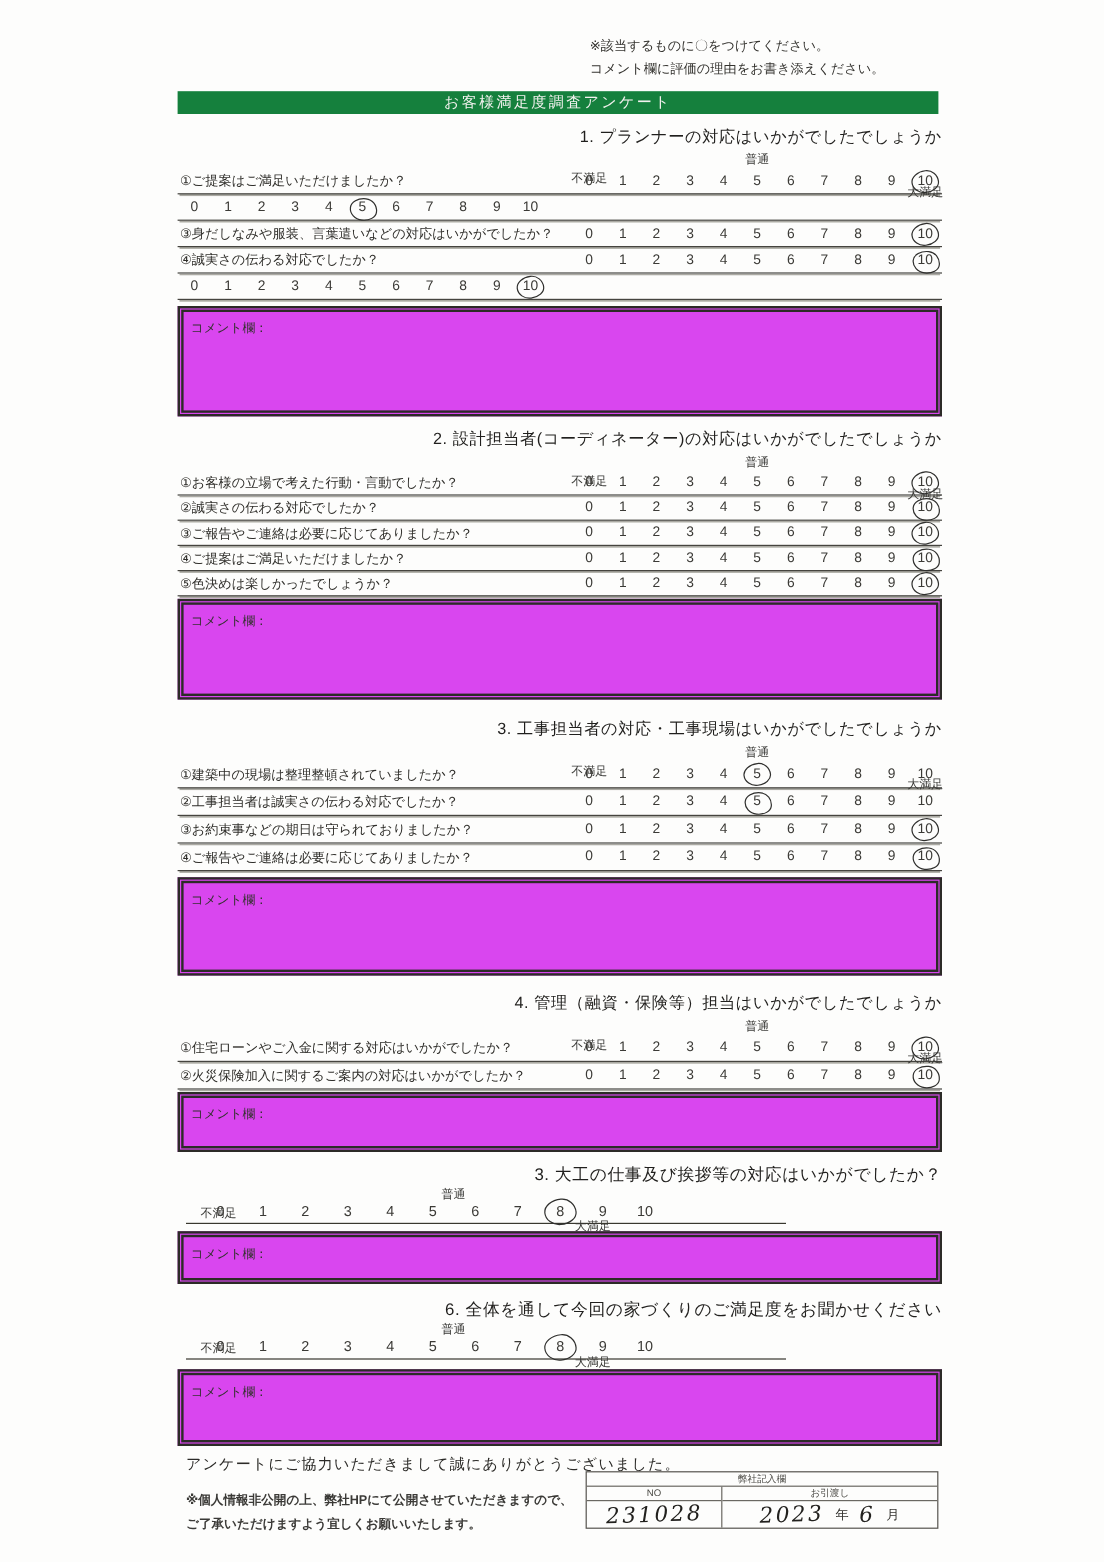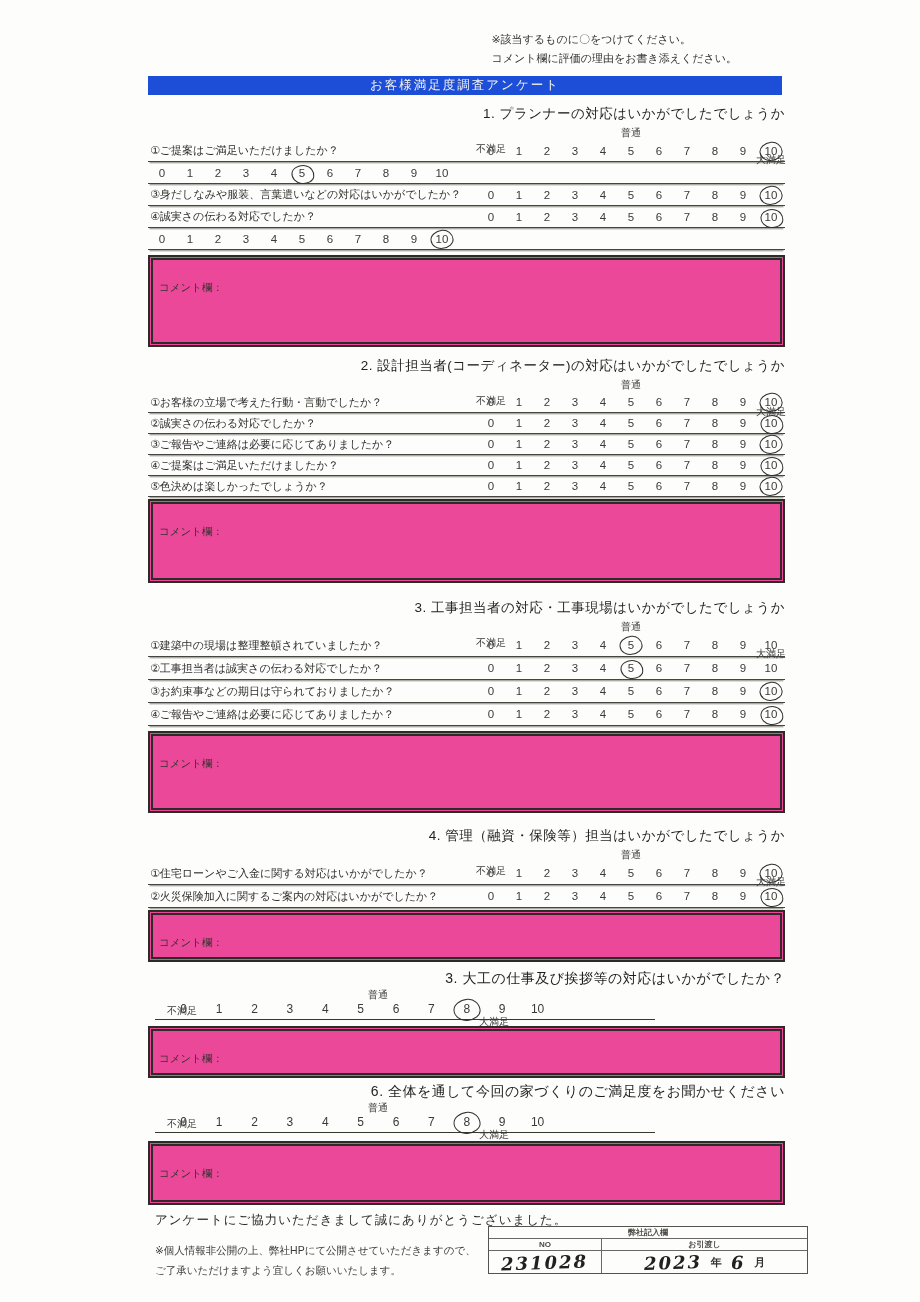--- a/index.html
+++ b/index.html
@@ -5,21 +5,21 @@
   html,body{margin:0;padding:0;background:#ffffff;}
   .page{position:relative;width:920px;height:1302px;background:#fdfdfc;overflow:hidden;
         font-family:"Liberation Sans","DejaVu Sans",sans-serif;color:#2e2d2b;}
 
   
   .top-notes{position:absolute;top:30px;right:183px;
              font-size:11px;line-height:19px;color:#34332f;}
 
   
   .title-bar{position:absolute;left:148px;top:76px;width:634px;height:19px;
-             background:#1d4ed8;color:#f2f1ee;text-align:center;
+             background:#15803d;color:#f2f1ee;text-align:center;
              font-size:12.5px;line-height:19px;letter-spacing:2px;}
 
   
   .section{position:absolute;left:148px;width:637px;}
   .sec-1{top:104px}.sec-2{top:356px}.sec-3{top:598px}
   .sec-4{top:826px}.sec-5{top:968px}.sec-6{top:1081px}
 
   .section-heading{font-size:13.5px;font-weight:normal;height:22px;line-height:20px;
                    color:#201f1d;letter-spacing:0.5px;text-align:right;}
   .single .section-heading{height:20px;font-size:14px;}
@@ -55,37 +55,37 @@
   .circle{position:absolute;left:50%;top:50%;width:21px;height:17px;
           transform:translate(-50%,-48%) rotate(-7deg);
           border:1.4px solid #2f2f2d;
           border-radius:55% 45% 52% 48% / 48% 56% 44% 52%;
           pointer-events:none;}
   .rating-row:nth-child(even) .circle{transform:translate(-46%,-42%) rotate(6deg);}
   .single .circle{width:25px;height:20px;transform:translate(-50%,-46%) rotate(-5deg);}
 
   
   .comment{border:5px double #2c2b27;box-sizing:border-box;
-           padding:21px 6px;font-size:10.5px;color:#33322e;background:#ec4899;}
+           padding:7px 6px;font-size:10.5px;color:#33322e;background:#d946ef;}
   .sec-1 .comment{height:92px;margin-top:5px;}
   .sec-2 .comment{height:84px;margin-top:2px;}
   .sec-3 .comment{height:82px;margin-top:5px;}
   .sec-4 .comment{height:50px;margin-top:2px;}
   .sec-5 .comment{height:44px;margin-top:6px;}
   .sec-6 .comment{height:64px;margin-top:8px;}
 
   
   .thanks{position:absolute;left:155px;top:1212px;font-size:12.5px;
           letter-spacing:1px;color:#2c2b28;}
   .privacy{position:absolute;left:155px;top:1240px;font-size:10.5px;
-           line-height:20px;color:#3b3a37;}
-
-  .office-table{position:absolute;left:488px;top:1226px;width:320px;
+           line-height:20px;color:#3b3a37;font-weight:bold;}
+
+  .office-table{position:absolute;left:488px;top:1226px;width:294px;
                 border:1.2px solid #55534e;box-sizing:border-box;
-                font-size:8px;color:#4a4944;background:#fdfdfc;font-weight:bold;}
+                font-size:8px;color:#4a4944;background:#fdfdfc;}
   .ot-header{height:11px;line-height:11px;text-align:center;
              border-bottom:1px solid #6a6862;}
   .ot-cols{display:flex;}
   .ot-col{flex:1;}
   .ot-col.no{flex:0 0 112px;border-right:1px solid #6a6862;}
   .ot-label{height:11px;line-height:11px;text-align:center;border-bottom:1px solid #6a6862;}
   .ot-value{height:22px;display:flex;align-items:center;justify-content:center;gap:9px;}
   .hand{font-family:"DejaVu Serif","Liberation Serif",serif;font-style:italic;
         font-size:18px;color:#22211e;letter-spacing:2px;transform:rotate(-2deg);}
   .unit{font-size:11px;color:#33322e;font-family:"Liberation Sans",sans-serif;}

